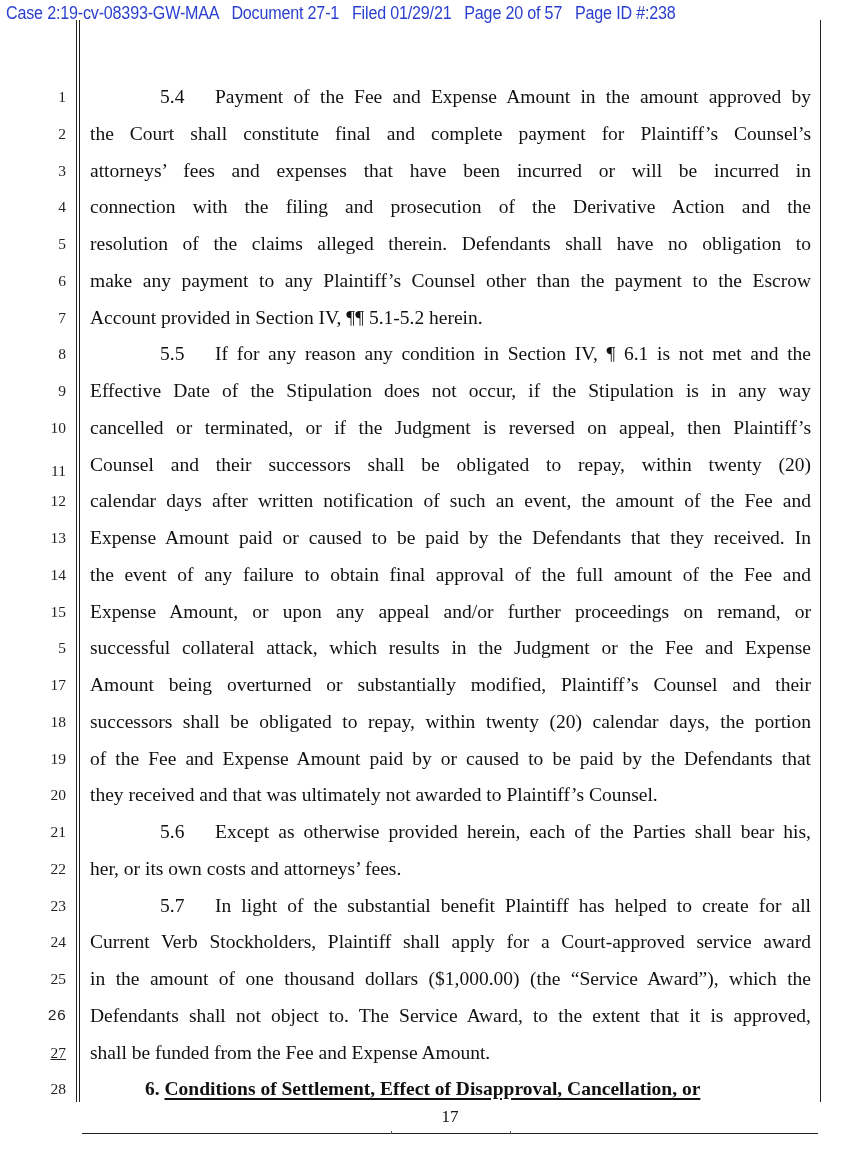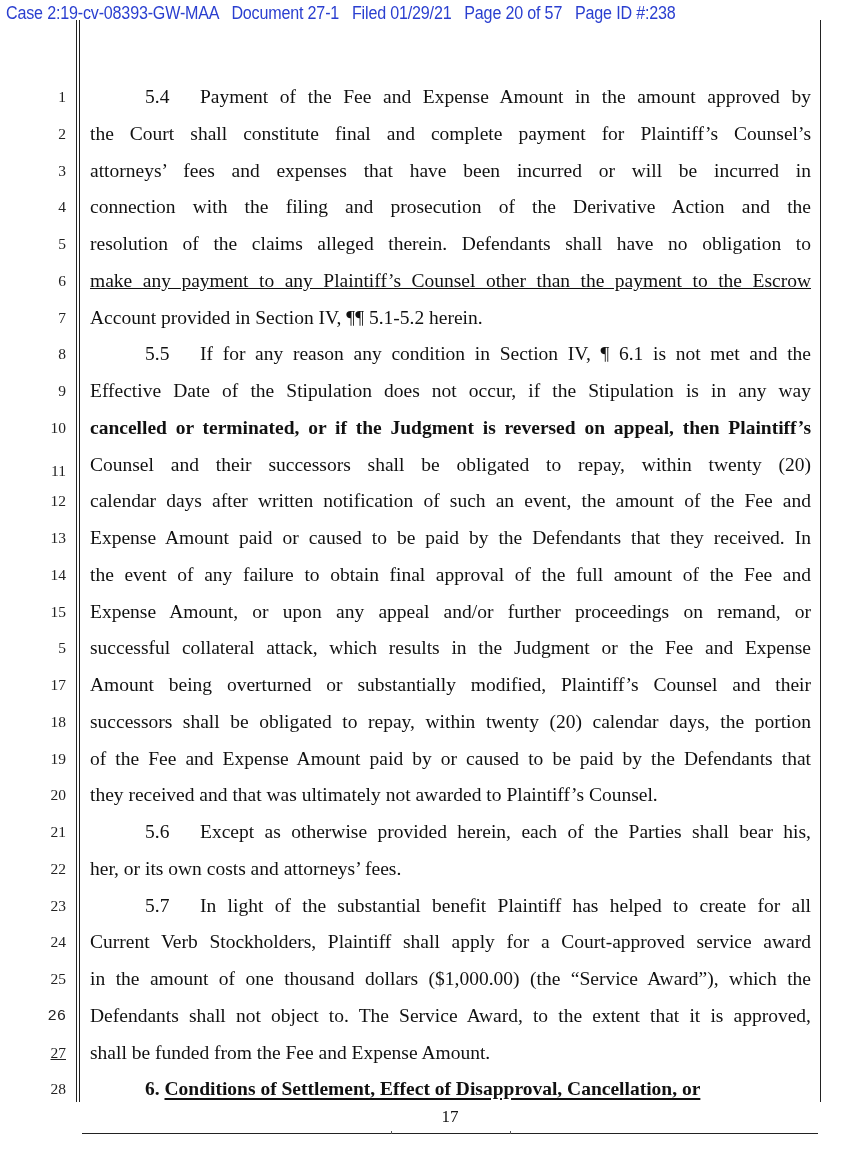--- a/index.html
+++ b/index.html
@@ -8,21 +8,21 @@
   .stamp { position: absolute; left: 6px; top: 3px; font-family: "Liberation Sans", sans-serif;
            font-size: 17.5px; color: #2a3fd0; white-space: pre; letter-spacing: -0.2px;
            transform: scaleX(0.92); transform-origin: left top; }
   .border-left-1 { position: absolute; left: 76px; top: 20px; width: 1px; height: 1082px; background: #222; }
   .border-left-2 { position: absolute; left: 79px; top: 20px; width: 1px; height: 1082px; background: #222; }
   .border-right { position: absolute; left: 820px; top: 20px; width: 1px; height: 1082px; background: #222; }
   .lineno { position: absolute; left: 20px; width: 46px; text-align: right; font-size: 15.5px; color: #222; }
   .textline { position: absolute; left: 90px; width: 721px; font-size: 19.5px; line-height: 24px;
               text-align: justify; text-align-last: justify; white-space: nowrap; }
   .textline.last { text-align-last: left; }
-  .para-num { display: inline-block; width: 55px; }
+  .para-num { display: inline-block; width: 55px; margin-left: 15px; }
   .indent { display: inline-block; width: 55px; }
   .heading { font-weight: bold; }
   .heading u { text-decoration-thickness: 2px; text-underline-offset: 3px; }
   .pagenum { position: absolute; left: 0; width: 900px; text-align: center; top: 1107px; font-size: 17px; }
   .footer-rule { position: absolute; left: 82px; top: 1133px; width: 736px; height: 1px; background: #222; }
   .tick { position: absolute; top: 1131px; width: 1px; height: 3px; background: #555; }
 </style>
 </head>
 <body>
 
@@ -61,25 +61,25 @@
     <div class="lineno" style="top: 1006.75px; font-family: Liberation Mono, monospace;">26</div>
     <div class="lineno" style="top: 1043.5px; text-decoration: underline;">27</div>
     <div class="lineno" style="top: 1080.25px;">28</div>
   </div>
 <div id="body-lines">
     <div class="textline" style="top: 85px; white-space: normal;"><span class="indent"></span><span class="para-num">5.4</span><span>Payment of the Fee and Expense Amount in the amount approved by</span></div>
     <div class="textline" style="top: 121.75px; white-space: normal;"><span>the Court shall constitute final and complete payment for Plaintiff’s Counsel’s</span></div>
     <div class="textline" style="top: 158.5px; white-space: normal;"><span>attorneys’ fees and expenses that have been incurred or will be incurred in</span></div>
     <div class="textline" style="top: 195.25px; white-space: normal;"><span>connection with the filing and prosecution of the Derivative Action and the</span></div>
     <div class="textline" style="top: 232px; white-space: normal;"><span>resolution of the claims alleged therein.  Defendants shall have no obligation to</span></div>
-    <div class="textline" style="top: 268.75px; white-space: normal; text-decoration: underline;"><span>make any payment to any Plaintiff’s Counsel other than the payment to the Escrow</span></div>
+    <div class="textline" style="top: 268.75px; white-space: normal;"><span>make any payment to any Plaintiff’s Counsel other than the payment to the Escrow</span></div>
     <div class="textline last" style="top: 305.5px; white-space: normal;"><span>Account provided in Section IV, ¶¶ 5.1-5.2 herein.</span></div>
     <div class="textline" style="top: 342.25px; white-space: normal;"><span class="indent"></span><span class="para-num">5.5</span><span>If for any reason any condition in Section IV, ¶ 6.1 is not met and the</span></div>
     <div class="textline" style="top: 379px; white-space: normal;"><span>Effective Date of the Stipulation does not occur, if the Stipulation is in any way</span></div>
-    <div class="textline" style="top: 415.75px; white-space: normal; font-weight: bold;"><span>cancelled or terminated, or if the Judgment is reversed on appeal, then Plaintiff’s</span></div>
+    <div class="textline" style="top: 415.75px; white-space: normal;"><span>cancelled or terminated, or if the Judgment is reversed on appeal, then Plaintiff’s</span></div>
     <div class="textline" style="top: 452.5px; white-space: normal;"><span>Counsel and their successors shall be obligated to repay, within twenty (20)</span></div>
     <div class="textline" style="top: 489.25px; white-space: normal;"><span>calendar days after written notification of such an event, the amount of the Fee and</span></div>
     <div class="textline" style="top: 526px; white-space: normal;"><span>Expense Amount paid or caused to be paid by the Defendants that they received.  In</span></div>
     <div class="textline" style="top: 562.75px; white-space: normal;"><span>the event of any failure to obtain final approval of the full amount of the Fee and</span></div>
     <div class="textline" style="top: 599.5px; white-space: normal;"><span>Expense Amount, or upon any appeal and/or further proceedings on remand, or</span></div>
     <div class="textline" style="top: 636.25px; white-space: normal;"><span>successful collateral attack, which results in the Judgment or the Fee and Expense</span></div>
     <div class="textline" style="top: 673px; white-space: normal;"><span>Amount being overturned or substantially modified, Plaintiff’s Counsel and their</span></div>
     <div class="textline" style="top: 709.75px; white-space: normal;"><span>successors shall be obligated to repay, within twenty (20) calendar days, the portion</span></div>
     <div class="textline" style="top: 746.5px; white-space: normal;"><span>of the Fee and Expense Amount paid by or caused to be paid by the Defendants that</span></div>
     <div class="textline last" style="top: 783.25px; white-space: normal;"><span>they received and that was ultimately not awarded to Plaintiff’s Counsel.</span></div>

